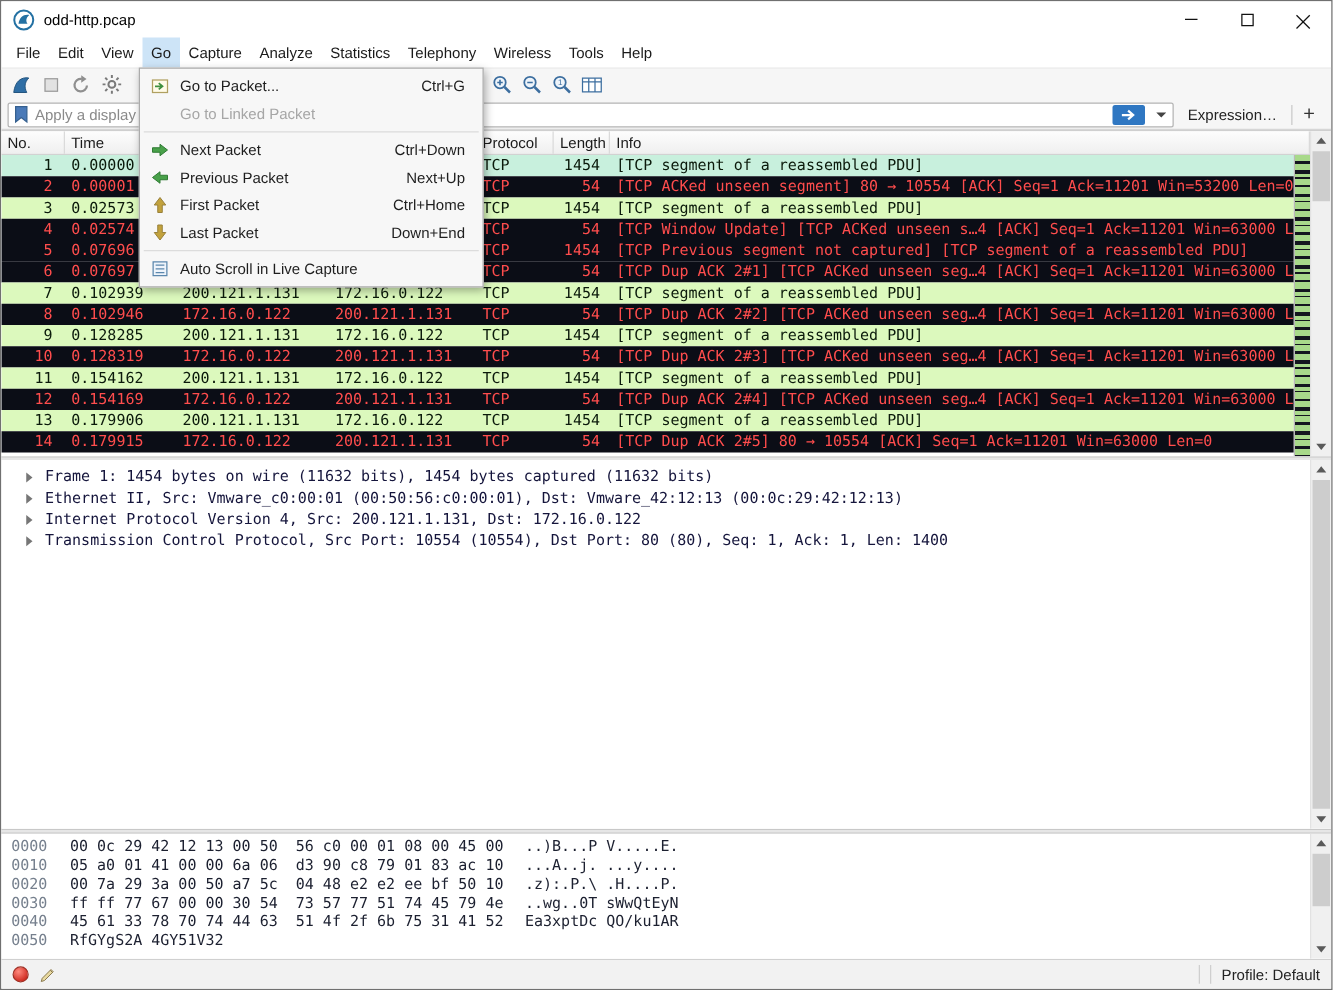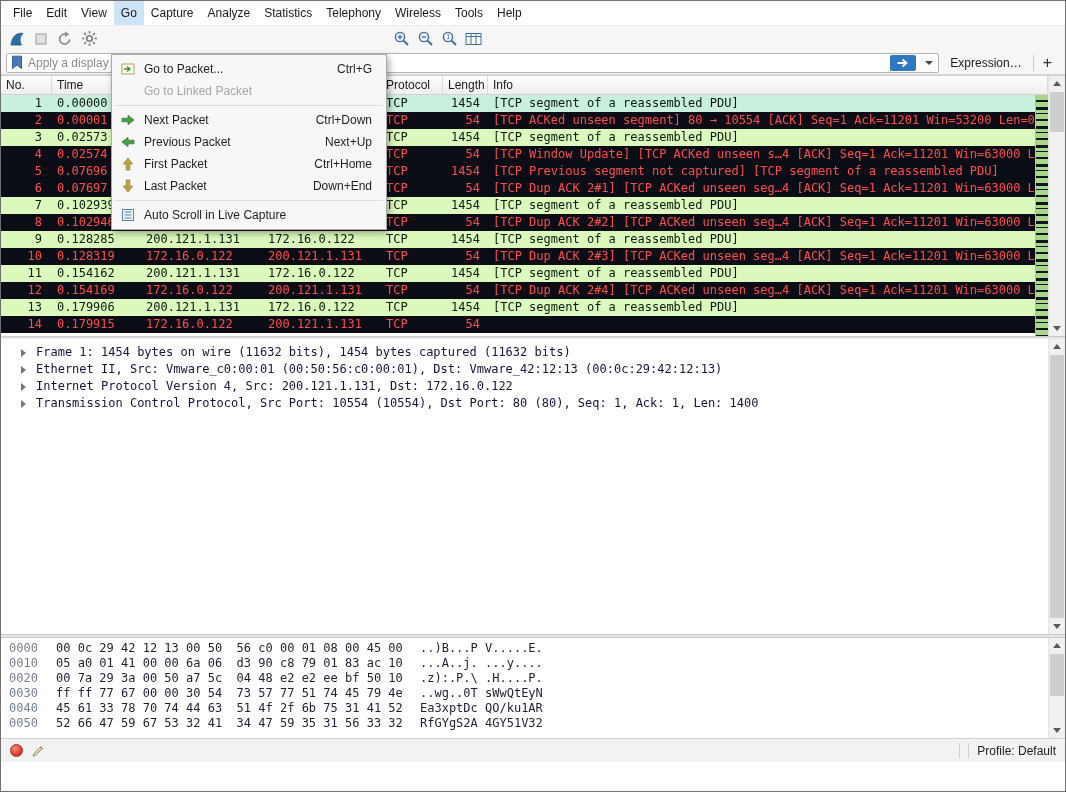--- a/index.html
+++ b/index.html
@@ -98,20 +98,40 @@
   .mp-icon { width:32px; display:flex; align-items:center; justify-content:center; }
   .mp-label { flex:1; }
   .mp-sep { height:1px; background:#dcdcdc; margin:3px 3px; }
   .icon { display:inline-flex; align-items:center; justify-content:center; }
 </style>
 </head>
 <body>
 
 <div class="window">
 
+  <div class="titlebar">
+    <span class="app-icon icon">
+        <svg width="18" height="18" viewBox="0 0 18 18">
+          <circle cx="9" cy="9" r="7.6" fill="#fff" stroke="#2471a3" stroke-width="1.6"></circle>
+          <path d="M4.8 12 C5.6 6.6 9 4.1 13.4 4.9 C10.6 7.4 10.6 9.6 12 12 Z" fill="#2471a3"></path>
+        </svg>
+      </span>
+    <span class="title-text">odd-http.pcap</span>
+    <div class="caption">
+      <div class="cap-btn">
+          <span class="glyph-min"></span>
+        </div>
+      <div class="cap-btn">
+          <span class="glyph-max"></span>
+        </div>
+      <div class="cap-btn">
+          <span class="glyph-close"></span>
+        </div>
+    </div>
+  </div>
 
   <div class="menubar" id="menubar">
       <div class="menu-item">File</div>
       <div class="menu-item">Edit</div>
       <div class="menu-item">View</div>
       <div class="menu-item active">Go</div>
       <div class="menu-item">Capture</div>
       <div class="menu-item">Analyze</div>
       <div class="menu-item">Statistics</div>
       <div class="menu-item">Telephony</div>
@@ -344,20 +364,21 @@
           <div class="pl-c len" style="width: 45px;">1454</div>
           <div class="pl-c" style="flex: 1 1 0%;">[TCP segment of a reassembled PDU]</div>
         </div>
         <div class="pl-row bad">
           <div class="pl-c num" style="width: 51px;">14</div>
           <div class="pl-c" style="width: 89px;">0.179915</div>
           <div class="pl-c" style="width: 122px;">172.16.0.122</div>
           <div class="pl-c" style="width: 118px;">200.121.1.131</div>
           <div class="pl-c" style="width: 62px;">TCP</div>
           <div class="pl-c len" style="width: 45px;">54</div>
+          <div class="pl-c" style="flex: 1 1 0%;">[TCP Dup ACK 2#5] 80 → 10554 [ACK] Seq=1 Ack=11201 Win=63000 Len=0</div>
         </div>
       </div>
     <div class="pl-minimap"></div>
     <div class="sb">
       <div class="up">
           <span class="tri-up"></span>
         </div>
       <div class="thumb"></div>
       <div class="dn">
           <span class="tri-dn"></span>
@@ -393,21 +414,21 @@
       <div class="thumb"></div>
       <div class="dn">
           <span class="tri-dn"></span>
         </div>
     </div>
   <div class="hex-line"><span class="hx-off">0000</span><span class="hx-hex">00 0c 29 42 12 13 00 50  56 c0 00 01 08 00 45 00</span><span class="hx-ascii">..)B...P V.....E.</span></div>
       <div class="hex-line"><span class="hx-off">0010</span><span class="hx-hex">05 a0 01 41 00 00 6a 06  d3 90 c8 79 01 83 ac 10</span><span class="hx-ascii">...A..j. ...y....</span></div>
       <div class="hex-line"><span class="hx-off">0020</span><span class="hx-hex">00 7a 29 3a 00 50 a7 5c  04 48 e2 e2 ee bf 50 10</span><span class="hx-ascii">.z):.P.\ .H....P.</span></div>
       <div class="hex-line"><span class="hx-off">0030</span><span class="hx-hex">ff ff 77 67 00 00 30 54  73 57 77 51 74 45 79 4e</span><span class="hx-ascii">..wg..0T sWwQtEyN</span></div>
       <div class="hex-line"><span class="hx-off">0040</span><span class="hx-hex">45 61 33 78 70 74 44 63  51 4f 2f 6b 75 31 41 52</span><span class="hx-ascii">Ea3xptDc QO/ku1AR</span></div>
-      <div class="hex-line"><span class="hx-off">0050</span><span class="hx-hex">52 66 47 59 67 53 32 41  34 47 59 35 31 56 33 32</span><span class="hx-ascii">RfGYgS2A 4GY51V32</span></div>
+      <div class="hex-line"><span class="hx-off">0050</span><span class="hx-ascii">RfGYgS2A 4GY51V32</span></div>
     </div>
 
   <div class="statusbar">
     <span class="icon">
         <span class="expert-dot"></span>
       </span>
     <span class="icon">
         <svg width="14" height="14" viewBox="0 0 14 14">
           <path d="M2 12.2 L2.8 9.6 L9.8 2.6 L11.6 4.4 L4.6 11.4 Z" fill="#e8d9a0" stroke="#8a7a50" stroke-width="0.8"></path>
           <path d="M9.2 3.2 L11 5" stroke="#8a7a50" stroke-width="0.8"></path>

